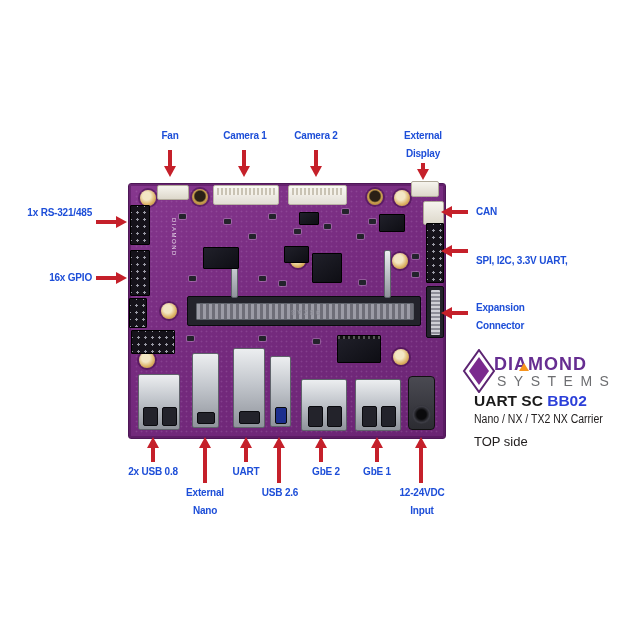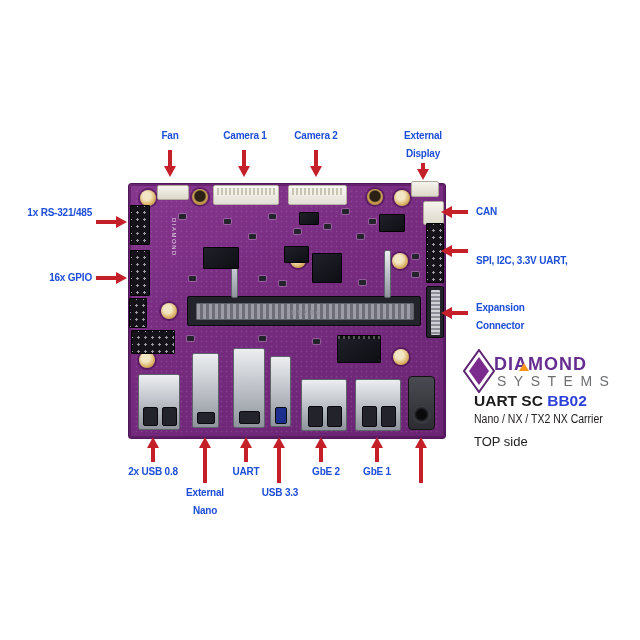--- a/index.html
+++ b/index.html
@@ -226,34 +226,38 @@
     <div>Nano</div>
   </div>
 
   <div class="arrow-up" style="left:244px;top:448px;height:14px"></div>
   <div class="lbl center" style="left:216px;top:463px;width:60px">
     <div>UART</div>
   </div>
 
   <div class="arrow-up" style="left:277px;top:448px;height:35px"></div>
   <div class="lbl center" style="left:249px;top:484px;width:62px">
-    <div>USB 3.3</div>
+    <div>USB 2.6</div>
   </div>
 
   <div class="arrow-up" style="left:319px;top:448px;height:14px"></div>
   <div class="lbl center" style="left:296px;top:463px;width:60px">
     <div>GbE 2</div>
   </div>
 
   <div class="arrow-up" style="left:375px;top:448px;height:14px"></div>
   <div class="lbl center" style="left:347px;top:463px;width:60px">
     <div>GbE 1</div>
   </div>
 
   <div class="arrow-up" style="left:419px;top:448px;height:35px"></div>
+  <div class="lbl center" style="left:386px;top:484px;width:72px">
+    <div>12-24VDC</div>
+    <div>Input</div>
+  </div>
 
   <svg style="position:absolute;left:462px;top:349px" width="34" height="44" viewBox="0 0 34 44">
     <polygon points="17,1 32,22 17,43 2,22" fill="#ffffff" stroke="#5c2472" stroke-width="2"></polygon>
     <polygon points="17,8 27,22 17,36 7,22" fill="#7b2a8e"></polygon>
   </svg>
   <div class="logo-title">DIAMOND</div>
   <div class="logo-a-triangle"></div>
   <div class="logo-sub">SYSTEMS</div>
 
   <div class="product-line">

